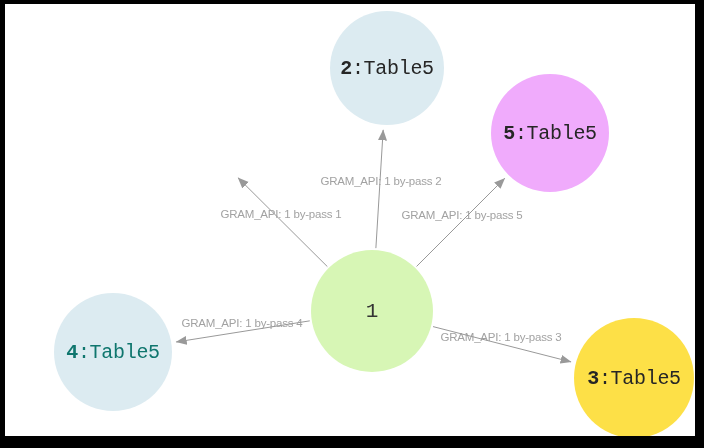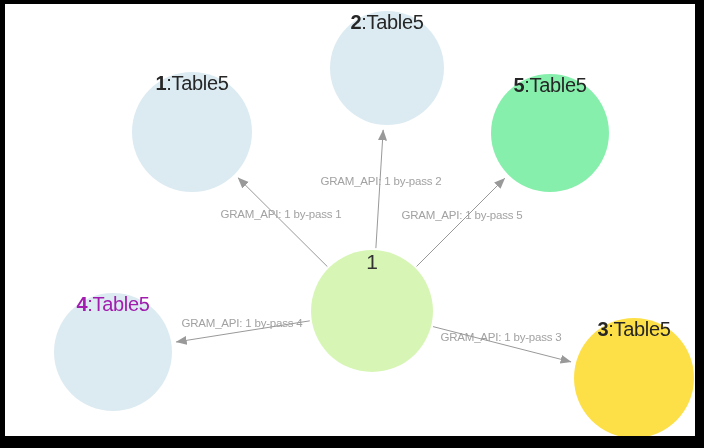--- a/index.html
+++ b/index.html
@@ -23,24 +23,26 @@
     position: absolute;
     left: 0; top: 0;
     width: 704px; height: 448px;
     z-index: 2;
   }
 
   .node {
     position: absolute;
     border-radius: 50%;
     display: flex;
+    align-items: center;
     justify-content: center;
     z-index: 3;
     cursor: default;
     user-select: none;
+    font-family: Liberation Mono, monospace;
   }
 
   .node-label {
     font-size: 20px;
     letter-spacing: -0.3px;
     white-space: nowrap;
   }
   .node-label b { font-weight: 700; }
 
   #center-node .node-label { font-size: 21px; font-weight: 400; }
@@ -87,30 +89,27 @@
         <line x1="416.5477272147525" y1="266.4522727852475" x2="504.74516600406093" y2="178.25483399593904" stroke="#999999" stroke-width="1" marker-end="url(#arrow)"></line>
         <line x1="309.7748340481071" y1="320.85031584566644" x2="176.21286699874835" y2="341.9933299345611" stroke="#999999" stroke-width="1" marker-end="url(#arrow)"></line>
         <line x1="433.035870969625" y1="326.60840975177433" x2="571.0264823329265" y2="361.89608517674077" stroke="#999999" stroke-width="1" marker-end="url(#arrow)"></line>
       </g>
   </svg>
 
   <div class="node" id="center-node" style="left: 311px; top: 250px; height: 122px; width: 122px; background: rgb(215, 246, 181); color: rgb(51, 51, 51);">
     <span class="node-label">1</span>
   </div>
 
-  <div class="node" style="left: 132px; top: 72px; height: 120px; width: 120px; background: rgb(220, 235, 241); color: rgb(38, 38, 38);">
-    <span class="node-label"><b>1</b><span>:Table5</span></span>
-  </div>
   <div class="node" style="left: 330px; top: 11px; height: 114px; width: 114px; background: rgb(220, 235, 241); color: rgb(38, 38, 38);">
     <span class="node-label"><b>2</b><span>:Table5</span></span>
   </div>
-  <div class="node" style="left: 491px; top: 74px; height: 118px; width: 118px; background: #86efac; color: rgb(38, 38, 38);">
+  <div class="node" style="left: 491px; top: 74px; height: 118px; width: 118px; background: #f0abfc; color: rgb(38, 38, 38);">
     <span class="node-label"><b>5</b><span>:Table5</span></span>
   </div>
-  <div class="node" style="left: 54px; top: 293px; height: 118px; width: 118px; background: rgb(220, 235, 241); color: #a21caf;">
+  <div class="node" style="left: 54px; top: 293px; height: 118px; width: 118px; background: rgb(220, 235, 241); color: #0f766e;">
     <span class="node-label"><b>4</b><span>:Table5</span></span>
   </div>
   <div class="node" style="left: 574px; top: 318px; height: 120px; width: 120px; background: #fde047; color: rgb(38, 38, 38);">
     <span class="node-label"><b>3</b><span>:Table5</span></span>
   </div>
 
   <div class="frame" id="frame-top"></div>
   <div class="frame" id="frame-left"></div>
   <div class="frame" id="frame-right"></div>
   <div class="frame" id="frame-bottom"></div>

